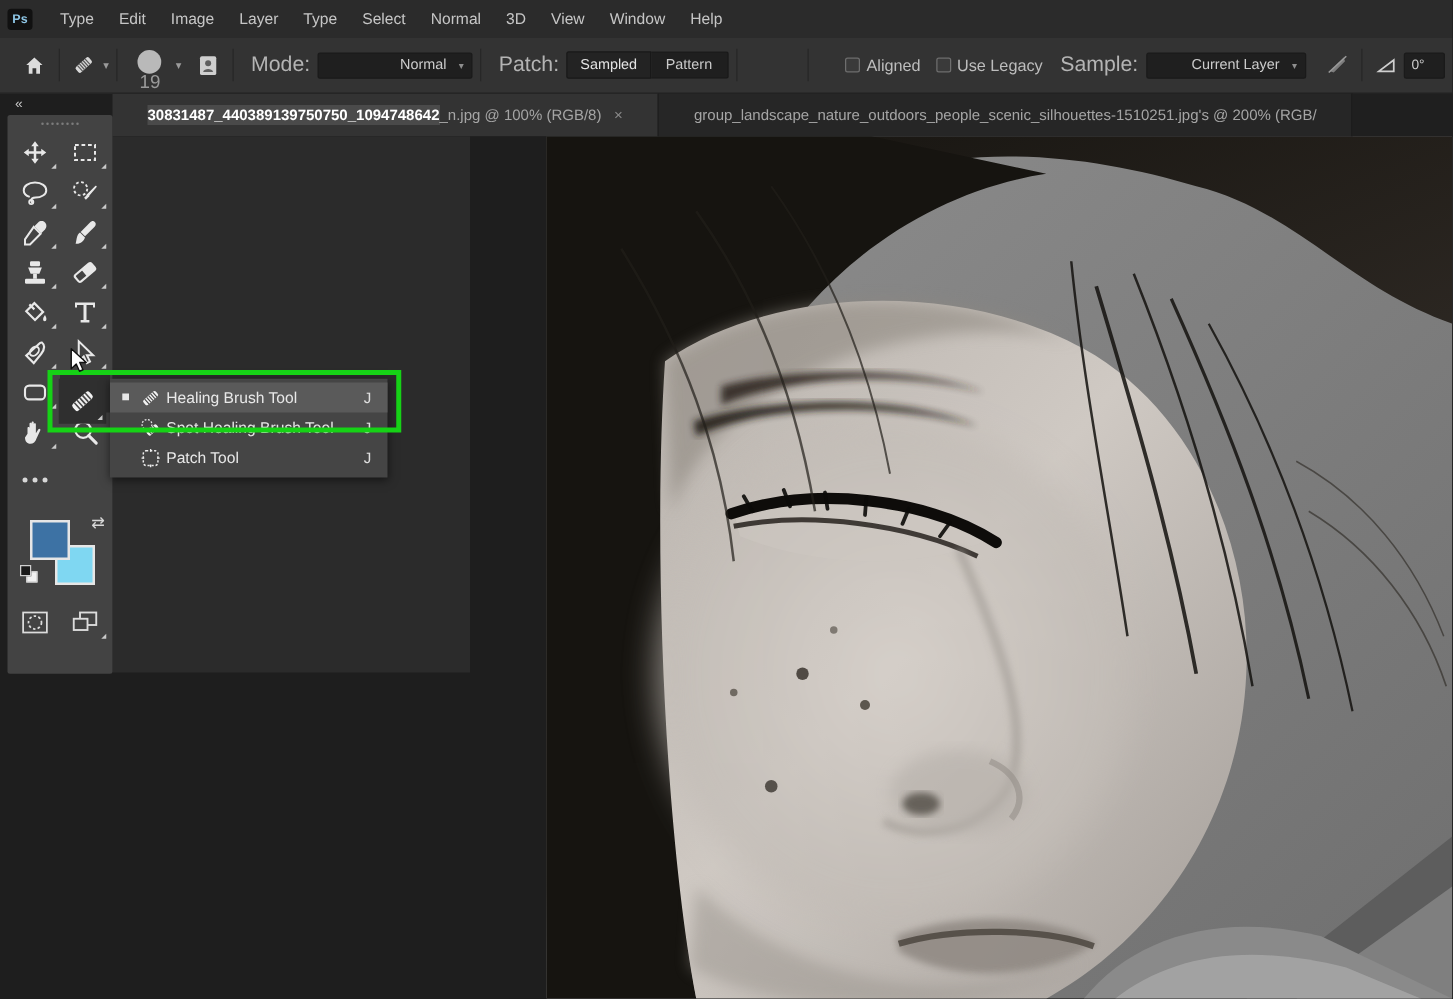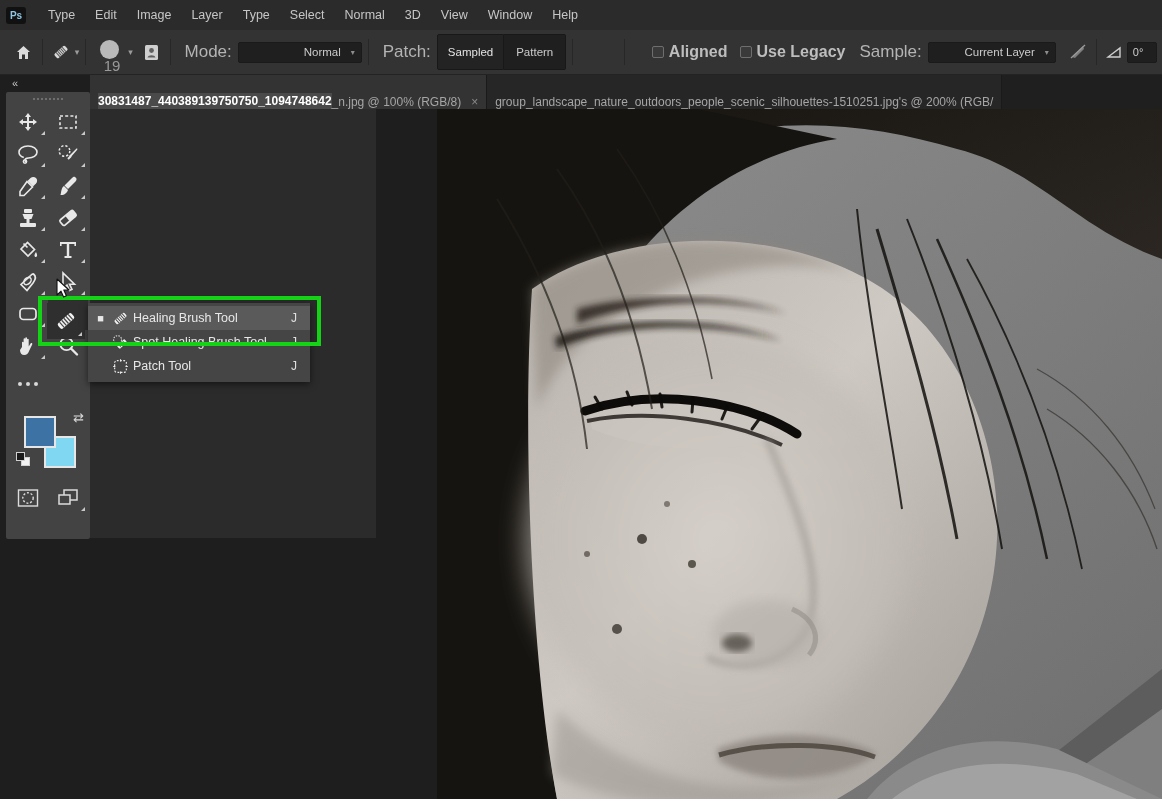--- a/index.html
+++ b/index.html
@@ -52,47 +52,47 @@
   }
   .caret { font-size: 9px; color: #9b9b9b; margin-left: 2px; cursor: default;}
   .ob-select {
     height: 21px; min-width: 112px; background: #1f1f1f; border: 1px solid #1a1a1a;
     border-radius: 2px; display: flex; align-items: center; padding: 0 6px;
     font-size: 11.5px; color: #cccccc; justify-content: flex-end;
   }
   .ob-select .sel-caret { font-size: 8px; color: #8e8e8e; margin-left: 10px; }
   .segbtn-group { display: flex; }
   .segbtn {
-    height: 36px; min-width: 62px; padding: 0 10px;
+    height: 22px; min-width: 62px; padding: 0 10px;
     display: flex; align-items: center; justify-content: center;
     font-size: 11.5px; color: #cbcbcb; background: #1f1f1f;
     border: 1px solid #181818; cursor: default;
   }
   .segbtn.first { border-radius: 2px 0 0 2px; }
   .segbtn.last { border-radius: 0 2px 2px 0; border-left: none; }
   .segbtn.active { background: #232323; color: #e3e3e3; }
   .check-row { display: flex; align-items: center; margin-right: 12px; }
   .cbx {
     width: 12px; height: 12px; border: 1px solid #6e6e6e; border-radius: 2px;
     background: #3a3a3a; margin-right: 5px;
   }
-  .check-row .lbl { font-size: 16px; color: #bdbdbd; white-space: nowrap; font-weight: bold;}
+  .check-row .lbl { font-size: 13px; color: #bdbdbd; white-space: nowrap;}
   .angle-field {
     height: 21px; width: 34px; background: #1f1f1f; border: 1px solid #1a1a1a;
     border-radius: 2px; display: flex; align-items: center; padding-left: 5px;
     font-size: 11px; color: #cccccc;
   }
 
   
   .tabbar {
     position: absolute; left: 90px; top: 75px; width: 1072px; height: 34px;
     background: #1f1f1f; display: flex; align-items: stretch;
   }
   .doc-tab {
-    display: flex; align-items: flex-end; padding: 0 8px;
+    display: flex; align-items: center; padding: 0 28px;
     font-size: 12px; background: #333333; color: #a9a9a9;
     border-right: 1px solid #1a1a1a; white-space: nowrap; cursor: default;
   }
   .doc-tab.active { background: #333333; }
   .doc-tab.inactive { background: #262626; color: #8c8c8c; }
   .tab-name-hl { color: #ffffff; font-weight: bold; background: #4a4a4a; padding: 1px 0; }
   .tab-rest { color: #a5a5a5; }
   .tab-close { margin-left: 10px; font-size: 12px; color: #8a8a8a; }
 
   

